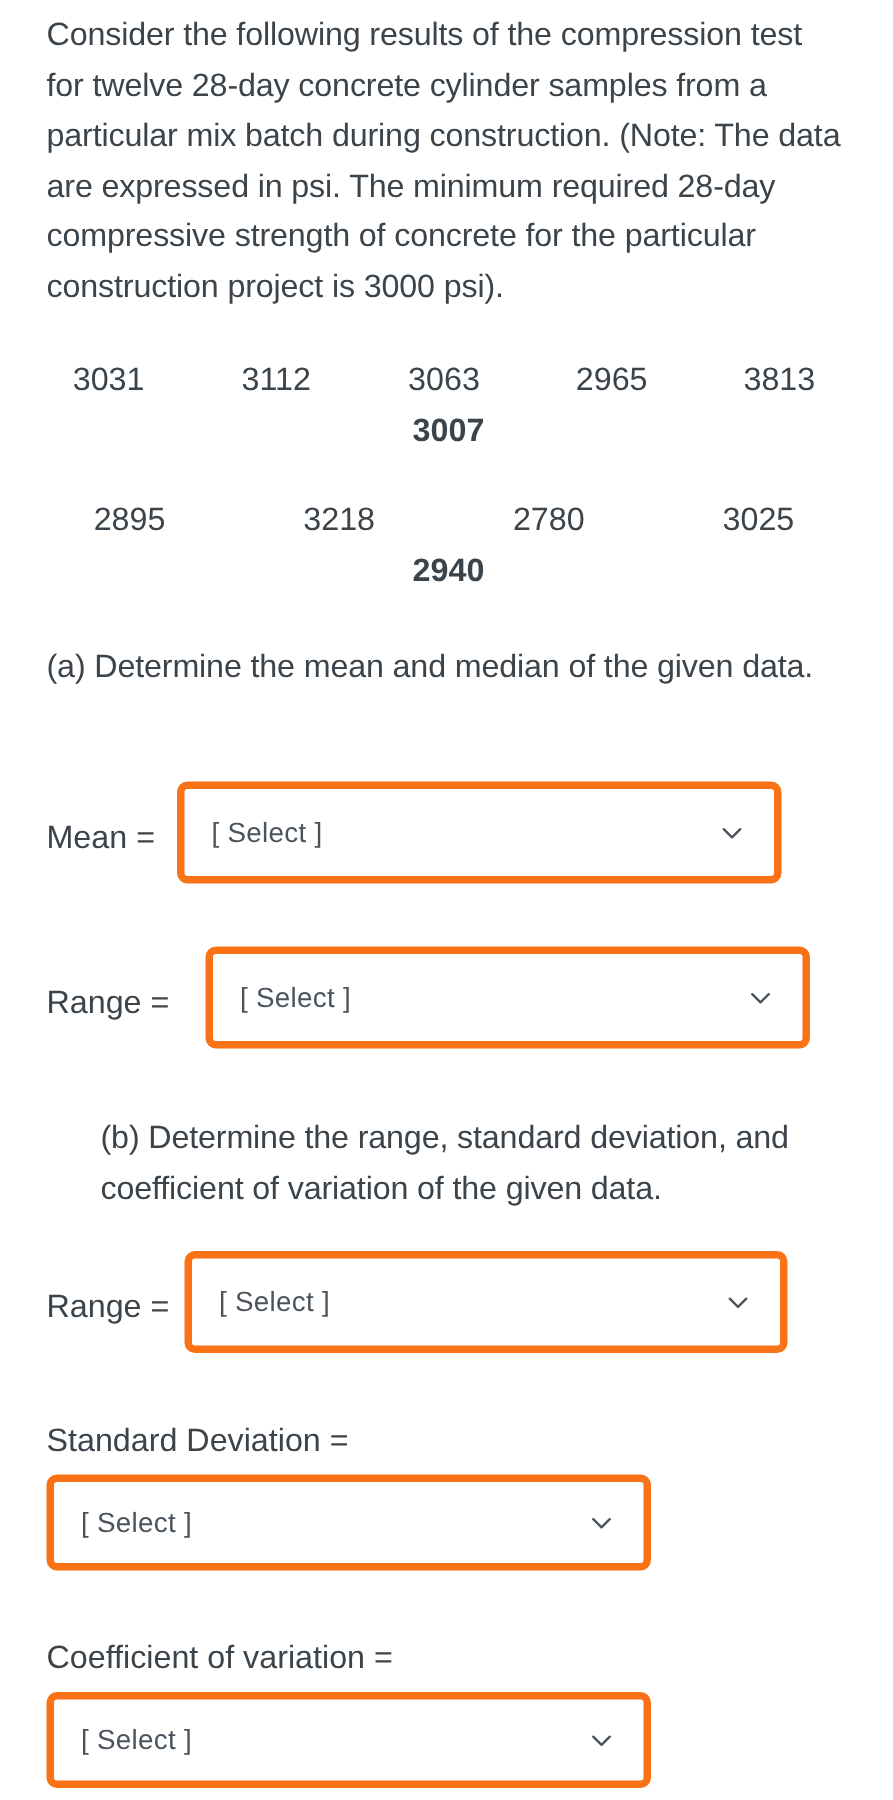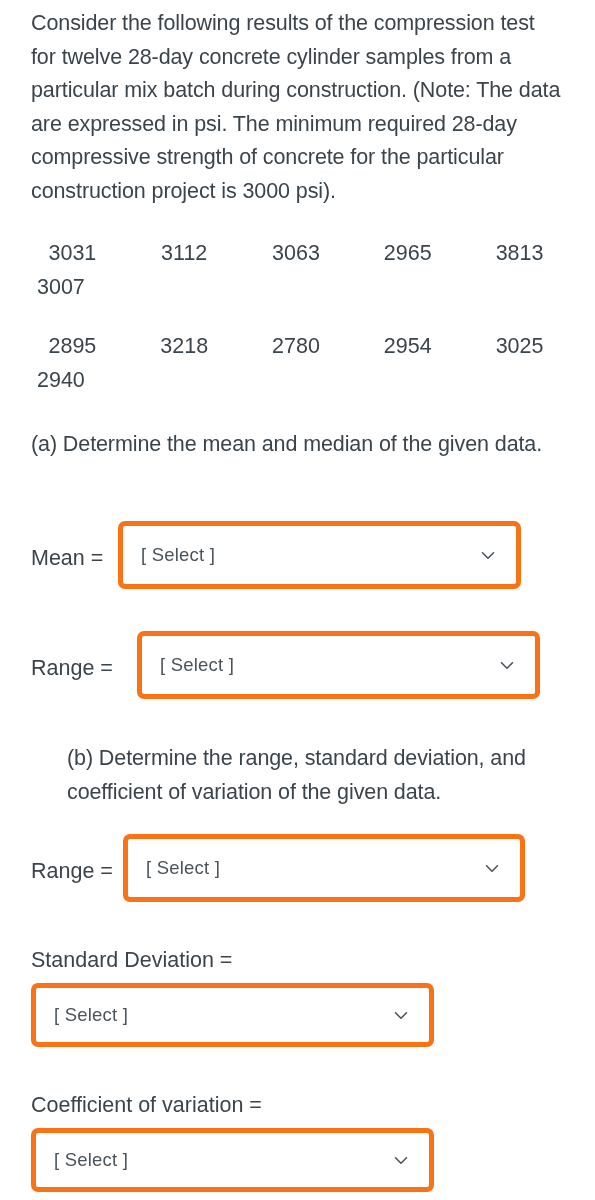--- a/index.html
+++ b/index.html
@@ -52,21 +52,22 @@
     font-size: 21.5px;
     line-height: 34px;
     color: #3c444b;
     gap: 29px;
   }
   .data-row .cell {
     flex: 1 1 0;
     text-align: center;
   }
   .data-row.tail {
-    justify-content: flex-start;
+    justify-content: center;
+    font-weight: bold;
   }
   .data-row.tail .cell {
     flex: 0 0 auto;
     padding-left: 6px;
   }
 
   
   .question {
     position: absolute;
     left: 31px;
@@ -150,21 +151,20 @@
     <div class="data-row tail">
       <span class="cell">3007</span>
     </div>
   </div>
 
   <div class="data-block second">
     <div class="data-row">
       <span class="cell">2895</span>
       <span class="cell">3218</span>
       <span class="cell">2780</span>
-      <span class="cell">2954</span>
       <span class="cell">3025</span>
     </div>
     <div class="data-row tail">
       <span class="cell">2940</span>
     </div>
   </div>
 
   <div class="question qa">(a) Determine the mean and median of the given data.</div>
 
   <div class="field-inline" style="left:31px; top:545px;">

